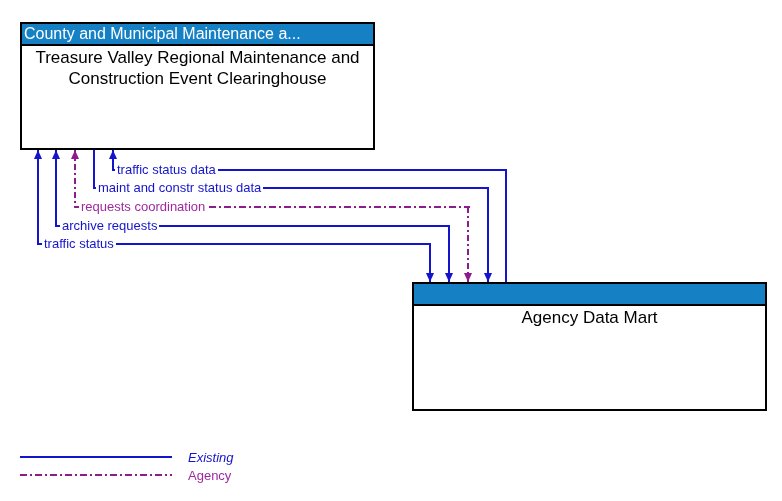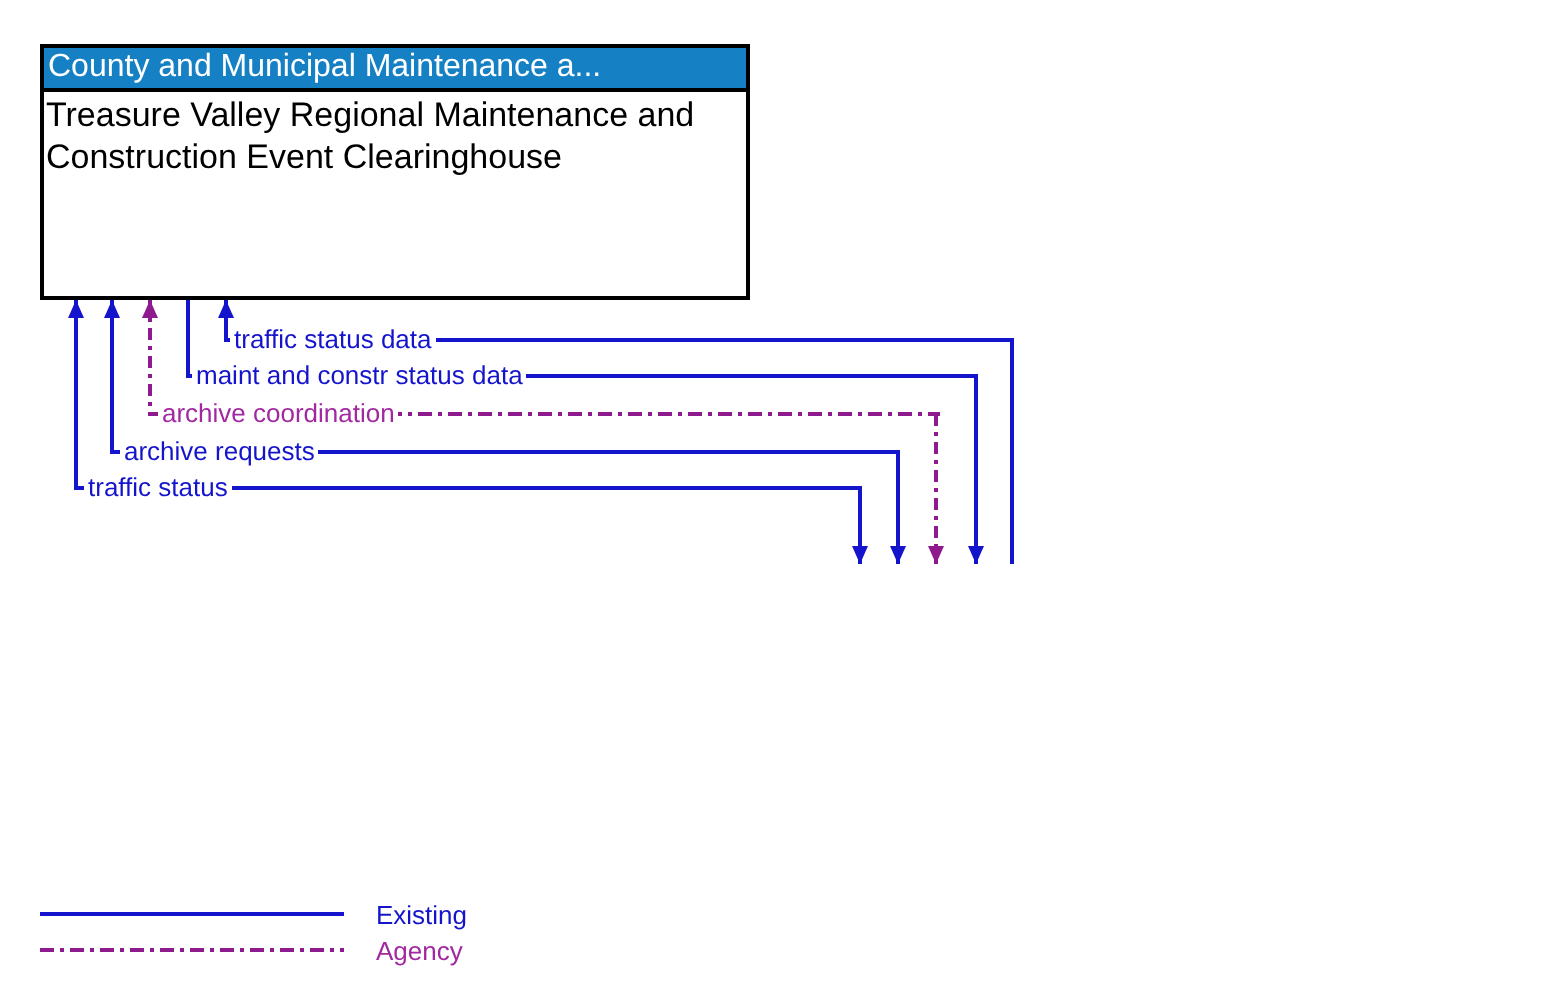--- a/index.html
+++ b/index.html
@@ -6,21 +6,21 @@
   #canvas{
     position:relative;width:782px;height:501px;background:#fff;overflow:hidden;
     font-family:"Liberation Sans",sans-serif;
     --blue:#1414CC;--purple:#8E1A8E;--purple-text:#A128A1;--header-bg:#1581C4;
   }
   .box{position:absolute;background:#fff;border:2px solid #000;box-sizing:border-box;}
   .box-header{
     background:var(--header-bg);color:#fff;font-size:16px;line-height:20px;height:20px;
     padding:0 2px;white-space:nowrap;overflow:hidden;border-bottom:2px solid #000;
   }
-  .box-body{text-align:left;font-size:17px;line-height:21px;color:#000;padding:1px 1px 0 1px;}
+  .box-body{text-align:center;font-size:17px;line-height:21px;color:#000;padding:1px 1px 0 1px;}
   .seg{position:absolute;}
   .blue-bg{background:var(--blue);}
   .purple-h{background:repeating-linear-gradient(90deg,var(--purple) 0 7px,transparent 7px 10px,var(--purple) 10px 12px,transparent 12px 15px);}
   .purple-v{background:repeating-linear-gradient(180deg,var(--purple) 0 6px,transparent 6px 9px,var(--purple) 9px 11px,transparent 11px 14px);}
   .arrow-up{position:absolute;width:0;height:0;border-left:4px solid transparent;border-right:4px solid transparent;border-bottom:9px solid var(--blue);}
   .arrow-down{position:absolute;width:0;height:0;border-left:4px solid transparent;border-right:4px solid transparent;border-top:9px solid var(--blue);}
   .arrow-up.purple{border-bottom-color:var(--purple);}
   .arrow-down.purple{border-top-color:var(--purple);}
   .flow-label{position:absolute;font-size:13px;line-height:15px;background:#fff;padding:0 2px;white-space:nowrap;}
   .flow-label.blue{color:var(--blue);}
@@ -32,20 +32,24 @@
 </head>
 <body>
 
 <div id="canvas" style="--blue: #1414CC; --purple: #8E1A8E; --purple-text: #A128A1; --header-bg: #1581C4;">
 
   <div class="box" style="left:20px;top:22px;width:355px;height:128px;">
     <div class="box-header">County and Municipal Maintenance a...</div>
     <div class="box-body">Treasure Valley Regional Maintenance and Construction Event Clearinghouse</div>
   </div>
 
+  <div class="box" style="left:412px;top:282px;width:355px;height:129px;">
+    <div class="box-header"></div>
+    <div class="box-body">Agency Data Mart</div>
+  </div>
 
   <div>
     <div class="seg blue-bg" style="left:112px;top:150px;width:2px;height:21px;"></div>
     <div class="seg blue-bg" style="left:112px;top:169px;width:395px;height:2px;"></div>
     <div class="seg blue-bg" style="left:505px;top:170px;width:2px;height:112px;"></div>
     <div class="arrow-up" style="left:109px;top:150px;"></div>
     <span class="flow-label blue" style="left:115px;top:162px;">traffic status data</span>
   </div>
 
   <div>
@@ -55,21 +59,21 @@
     <div class="arrow-down" style="left:484px;top:273px;"></div>
     <span class="flow-label blue" style="left:96px;top:180px;">maint and constr status data</span>
   </div>
 
   <div>
     <div class="seg purple-v" style="left:74px;top:150px;width:2px;height:58px;"></div>
     <div class="seg purple-h" style="left:74px;top:206px;width:396px;height:2px;"></div>
     <div class="seg purple-v" style="left:467px;top:207px;width:2px;height:75px;"></div>
     <div class="arrow-up purple" style="left:71px;top:150px;"></div>
     <div class="arrow-down purple" style="left:464px;top:273px;"></div>
-    <span class="flow-label purple" style="left:79px;top:199px;">archive coordination</span>
+    <span class="flow-label purple" style="left:79px;top:199px;">requests coordination</span>
   </div>
 
   <div>
     <div class="seg blue-bg" style="left:55px;top:150px;width:2px;height:77px;"></div>
     <div class="seg blue-bg" style="left:55px;top:225px;width:395px;height:2px;"></div>
     <div class="seg blue-bg" style="left:448px;top:226px;width:2px;height:56px;"></div>
     <div class="arrow-up" style="left:52px;top:150px;"></div>
     <div class="arrow-down" style="left:445px;top:273px;"></div>
     <span class="flow-label blue" style="left:60px;top:218px;">archive requests</span>
   </div>
@@ -78,18 +82,18 @@
     <div class="seg blue-bg" style="left:37px;top:150px;width:2px;height:95px;"></div>
     <div class="seg blue-bg" style="left:37px;top:243px;width:394px;height:2px;"></div>
     <div class="seg blue-bg" style="left:429px;top:244px;width:2px;height:38px;"></div>
     <div class="arrow-up" style="left:34px;top:150px;"></div>
     <div class="arrow-down" style="left:426px;top:273px;"></div>
     <span class="flow-label blue" style="left:42px;top:236px;">traffic status</span>
   </div>
 
   <div>
     <div class="seg blue-bg" style="left:20px;top:456px;width:152px;height:2px;"></div>
-    <span class="legend-label blue" style="left:188px;top:450px;">Existing</span>
+    <span class="legend-label blue" style="left:188px;top:450px;font-style:italic;">Existing</span>
     <div class="seg purple-h" style="left:20px;top:474px;width:152px;height:2px;"></div>
     <span class="legend-label purple" style="left:188px;top:468px;">Agency</span>
   </div>
 
 </div>
 
 </body></html>

